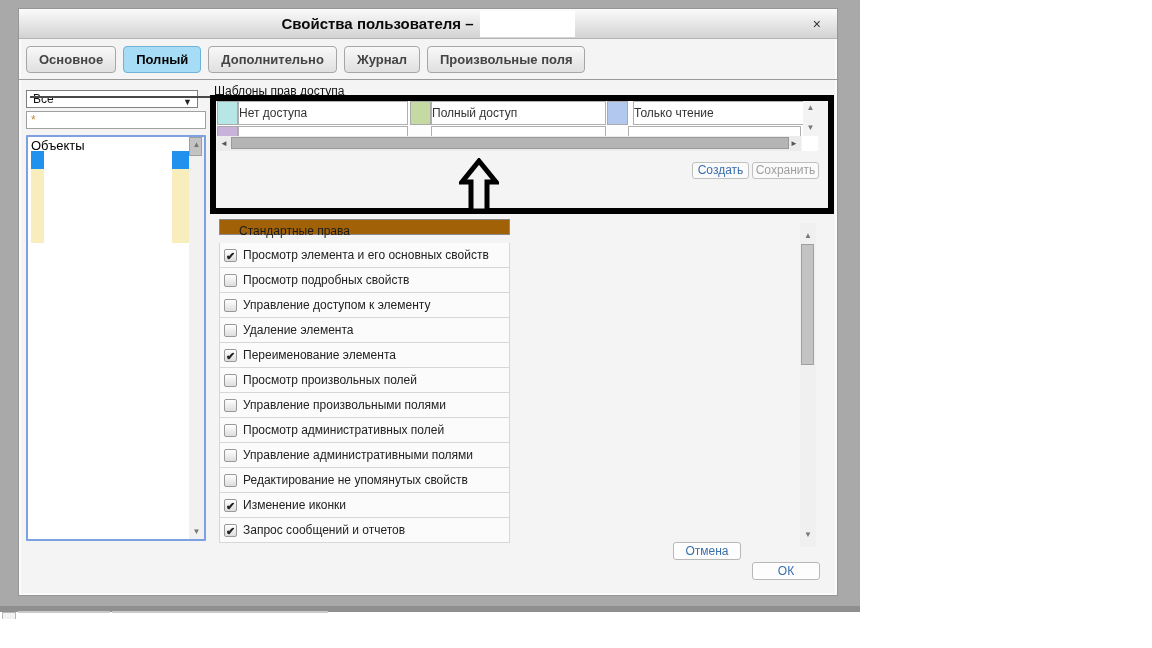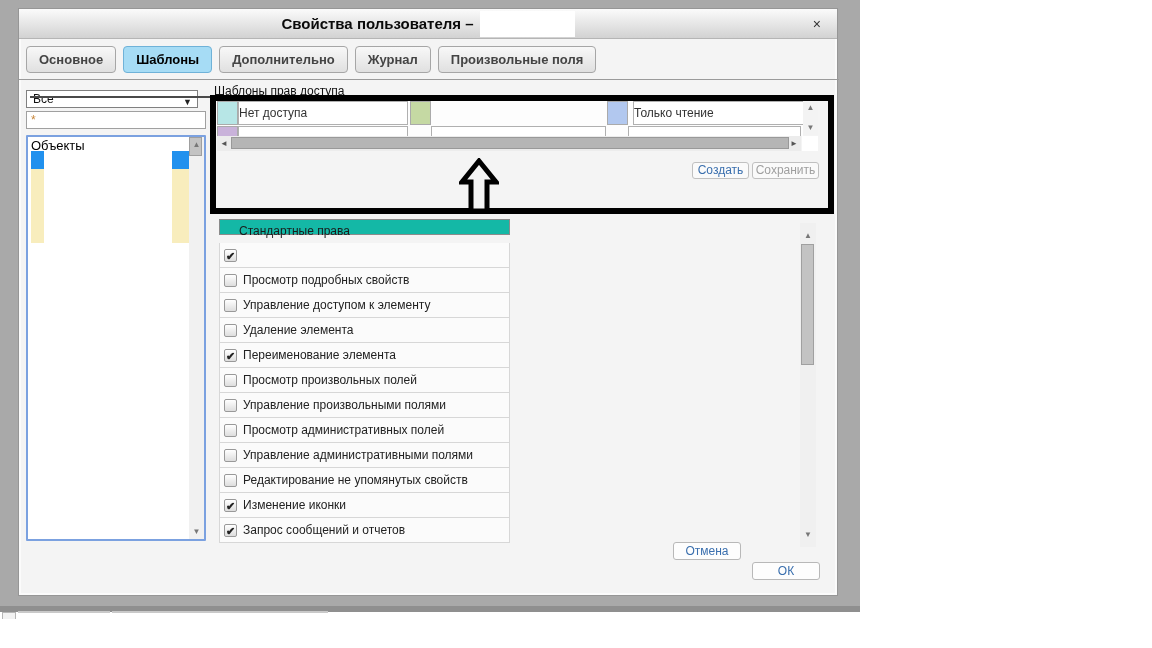--- a/index.html
+++ b/index.html
@@ -51,21 +51,21 @@
   .tpl-vscroll { left:784px; top:91px; width:15px; height:35px; background:#f3f3f3; }
   .tpl-hscroll { left:198px; top:127px; width:584px; height:15px; background:#ececec; }
   .h-thumb { left:14px; top:1px; width:558px; height:12px; background:#b5b5b5; border:1px solid #999; position:absolute; }
   .h-glyph { font-size:8px; color:#555; position:absolute; top:3px; }
   .scroll-corner { left:783px; top:127px; width:16px; height:15px; background:#fff; }
 
   .mini-btn { position:absolute; height:17px; background:#fafafa; border:1px solid #c0c0c0; border-radius:3px; font-size:12px; line-height:15px; text-align:center; }
   .btn-create { left:673px; top:153px; width:57px; color:#3a6fae; }
   .btn-save { left:733px; top:153px; width:67px; color:#9f9f9f; }
 
-  .rights-header { left:200px; top:210px; width:291px; height:16px; background:#14b8a6; border:1px solid #8b8b8b; font-size:12px; color:#1b1b1b; line-height:22px; padding-left:19px; }
+  .rights-header { left:200px; top:210px; width:291px; height:16px; background:#a16207; border:1px solid #8b8b8b; font-size:12px; color:#1b1b1b; line-height:22px; padding-left:19px; }
   .rights-rows { left:200px; top:234px; width:291px; }
   .right-row { position:relative; width:100%; height:25px; background:#fbfbfb; border:1px solid #d7d7d7; border-top:none; display:flex; align-items:center; }
   .checkbox { width:13px; height:13px; margin-left:4px; border:1px solid #999; border-radius:2px; background:linear-gradient(#fff,#ddd); font-size:11px; line-height:12px; text-align:center; color:#222; font-weight:bold; }
   .right-label { font-size:12px; color:#222; margin-left:6px; white-space:nowrap; }
 
   .rights-scroll { left:781px; top:214px; width:16px; height:324px; background:#f0f0f0; }
   .rights-thumb { left:1px; top:21px; width:13px; height:121px; background:#c3c3c3; border:1px solid #a0a0a0; position:absolute; }
 
   .footer-btn { position:absolute; width:68px; height:18px; background:#fdfdfd; border:1px solid #b8b8b8; border-radius:3px; font-size:12px; line-height:16px; text-align:center; color:#3a6fae; }
   .btn-cancel { left:654px; top:533px; }
@@ -83,21 +83,21 @@
 <div class="abs dialog">
 
   <div class="abs titlebar">
     <span class="title">Свойства пользователя –</span>
     <span class="redacted"></span>
   </div>
   <span class="abs close-x">×</span>
 
   <div class="tabs abs">
     <div class="tab">Основное</div>
-    <div class="tab active">Шаблоны</div>
+    <div class="tab active">Полный</div>
     <div class="tab">Дополнительно</div>
     <div class="tab">Журнал</div>
     <div class="tab">Произвольные поля</div>
   </div>
   <div class="abs tabs-divider"></div>
 
   <div class="abs dropdown">
     <span>Все</span>
     <span class="abs dd-caret">▼</span>
   </div>
@@ -117,20 +117,21 @@
   </div>
 
   <span class="abs group-label">Шаблоны прав доступа</span>
   <div class="abs group-line"></div>
 
   <div class="abs tpl-list">
     <div class="tpl-row" style="top:1px;">
       <span class="swatch" style="left: 1px; background: rgb(183, 230, 230);"></span>
       <span class="tpl-field" style="left:22px; width:170px;">Нет доступа</span>
       <span class="swatch" style="left: 194px; background: rgb(197, 217, 163);"></span>
+      <span class="tpl-field" style="left:215px; width:175px;">Полный доступ</span>
       <span class="swatch" style="left: 391px; background: rgb(178, 200, 239);"></span>
       <span class="tpl-field" style="left:417px; width:201px;">Только чтение</span>
     </div>
     <div class="tpl-row" style="top:26px;">
       <span class="swatch" style="left: 1px; background: rgb(201, 178, 218);"></span>
       <span class="tpl-field" style="left:22px; width:170px;"></span>
       <span class="tpl-field" style="left:215px; width:175px;"></span>
       <span class="tpl-field" style="left:412px; width:173px;"></span>
     </div>
   </div>
@@ -151,20 +152,21 @@
 
   <div class="anno-box abs"></div>
   <svg class="abs anno-arrow" width="40" height="56" viewBox="0 0 40 56">
     <path d="M20 3 L37 24 H28 V53 H12 V24 H3 Z" fill="#f4f4f4" stroke="#000" stroke-width="5" stroke-linejoin="miter"></path>
   </svg>
 
   <div class="abs rights-header">Стандартные права</div>
   <div class="abs rights-rows">
     <div class="right-row">
         <span class="checkbox">✔</span>
+        <span class="right-label">Просмотр элемента и его основных свойств</span>
       </div>
     <div class="right-row">
         <span class="checkbox"></span>
         <span class="right-label">Просмотр подробных свойств</span>
       </div>
     <div class="right-row">
         <span class="checkbox"></span>
         <span class="right-label">Управление доступом к элементу</span>
       </div>
     <div class="right-row">

